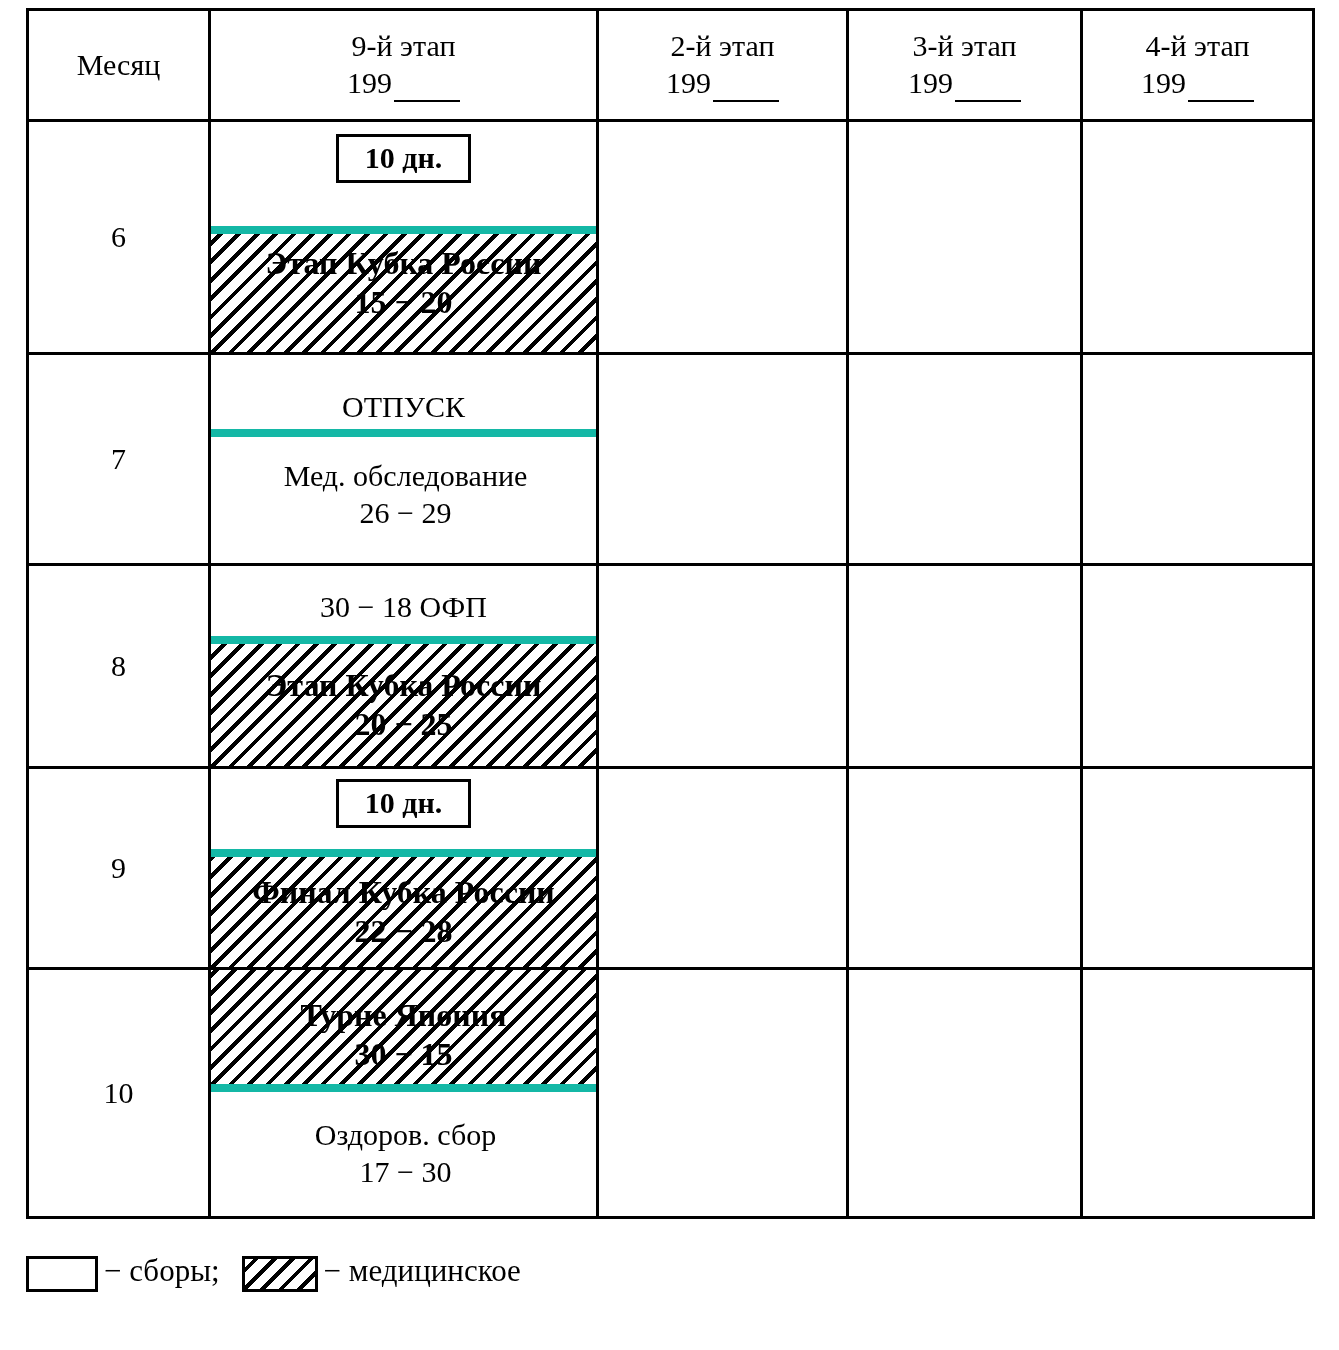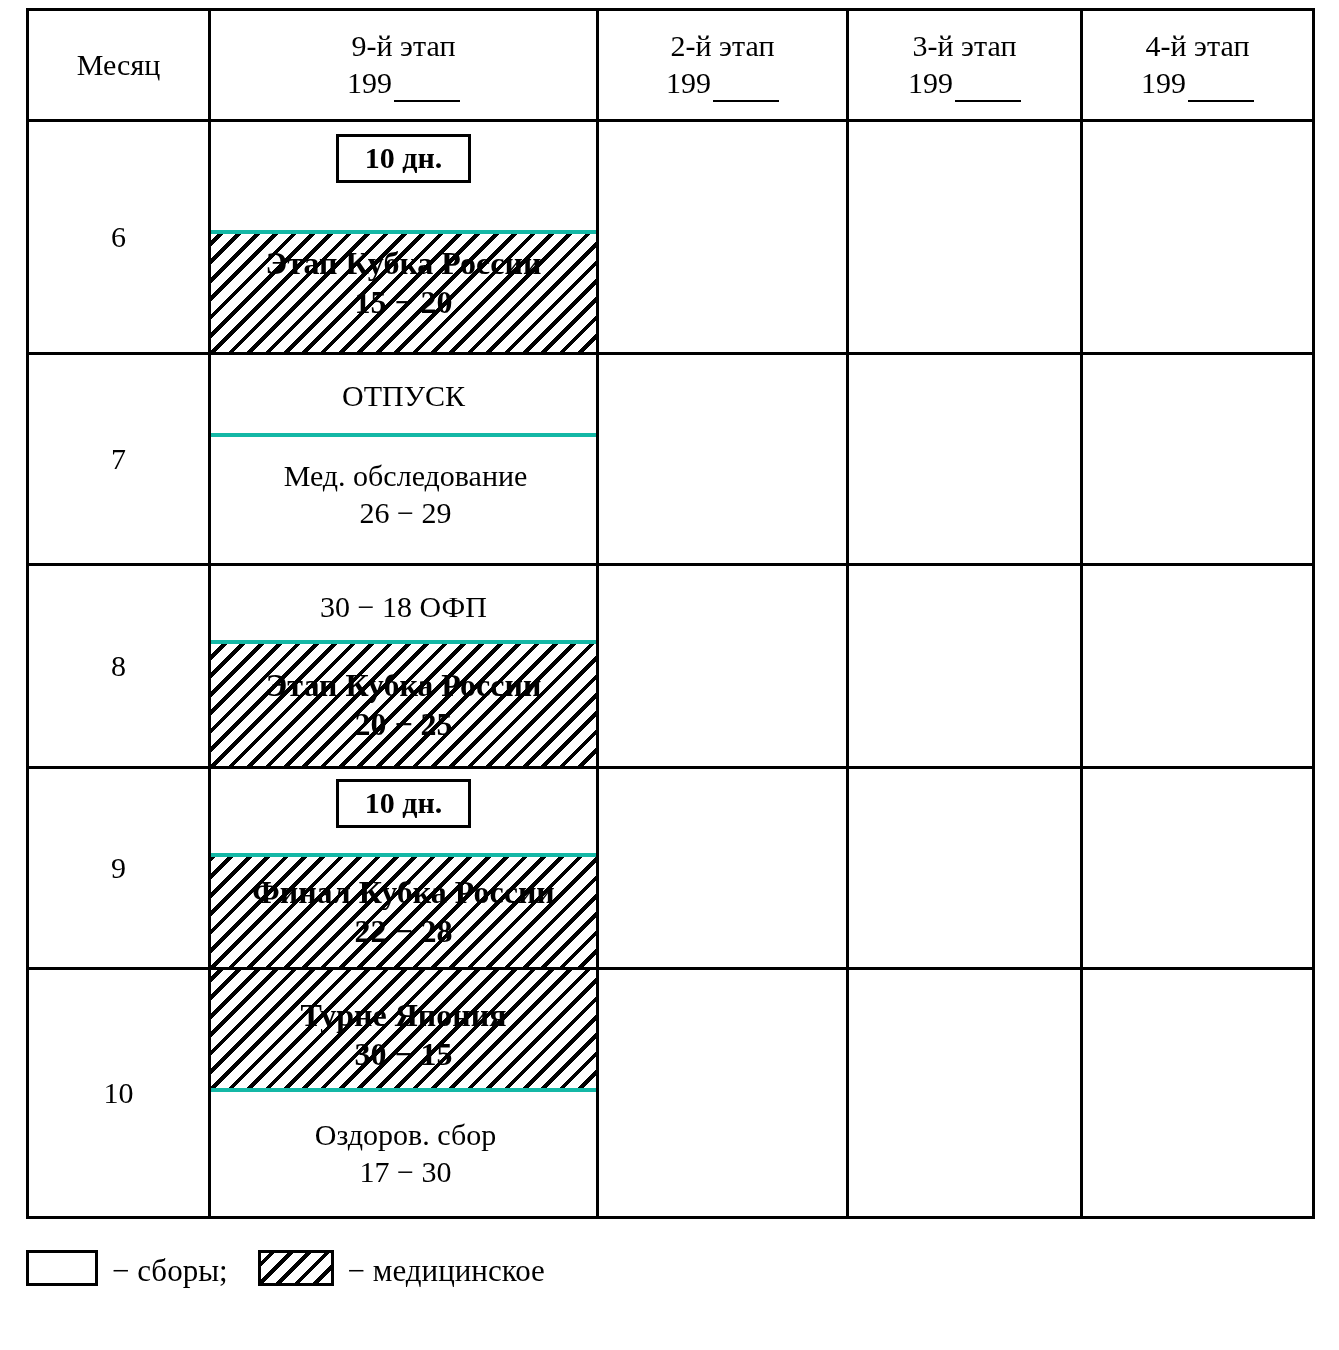--- a/index.html
+++ b/index.html
@@ -65,21 +65,21 @@
 
   .stage-cell {
     padding: 0;
     vertical-align: top;
   }
   .empty-cell { }
 
   
   .block {
     position: relative;
-    border-bottom: 4px solid #14b8a6;
+    border-bottom: 8px solid #14b8a6;
     box-sizing: border-box;
     text-align: center;
   }
   .block:last-child { border-bottom: none; }
 
   .block-plain {
     font-size: 30px;
     line-height: 1.24;
     padding: 10px 6px 12px 10px;
   }
@@ -129,22 +129,22 @@
   }
   .legend-line1 {
     padding-left: 62px;
   }
   .legend-line1 i {
     font-style: italic;
   }
   .legend-line2 {
     margin-top: 12px;
     display: flex;
-    align-items: flex-start;
-    gap: 8px;
+    align-items: flex-end;
+    gap: 0px;
   }
   .swatch-plain {
     display: inline-block;
     width: 72px;
     height: 36px;
     border: 3px solid #000;
     background: #fff;
     box-sizing: border-box;
     margin-right: 6px;
   }
@@ -221,21 +221,21 @@
         <td class="empty-cell"></td>
         <td class="empty-cell"></td>
         <td class="empty-cell"></td>
       </tr>
 
       <tr>
         <td class="month-cell" style="height:208px">
           <span>7</span>
         </td>
         <td class="stage-cell">
-          <div class="block block-plain" style="height:82px;line-height:64px;padding:9px 6px">
+          <div class="block block-plain" style="height:82px;line-height:64px;padding:20px 6px">
             <span>ОТПУСК</span>
           </div>
           <div class="block block-plain" style="height:126px;padding-top:20px">
             <span style="display:block">Мед. обследование</span>
             <span style="display:block">26 − 29</span>
           </div>
         </td>
         <td class="empty-cell"></td>
         <td class="empty-cell"></td>
         <td class="empty-cell"></td>

